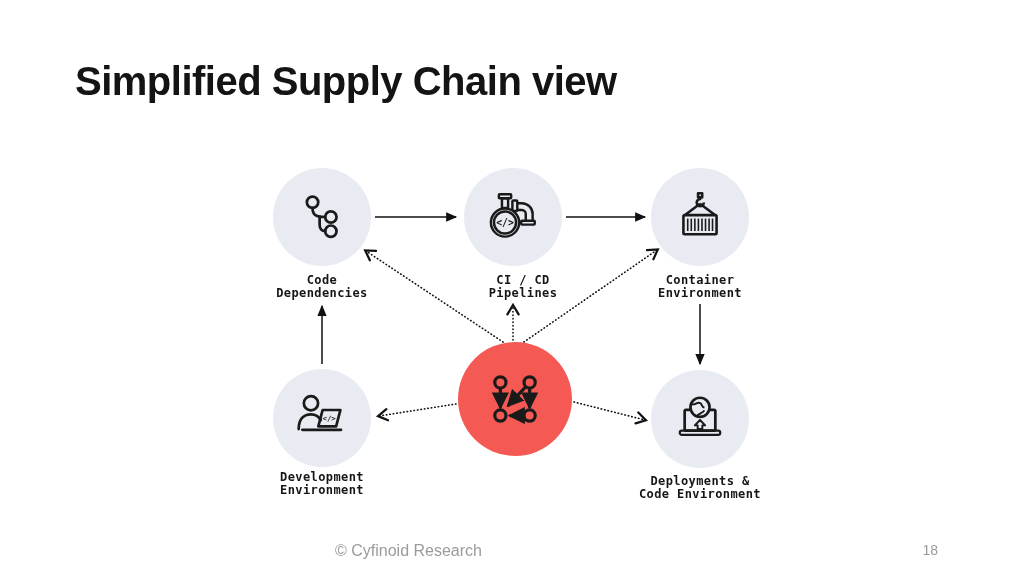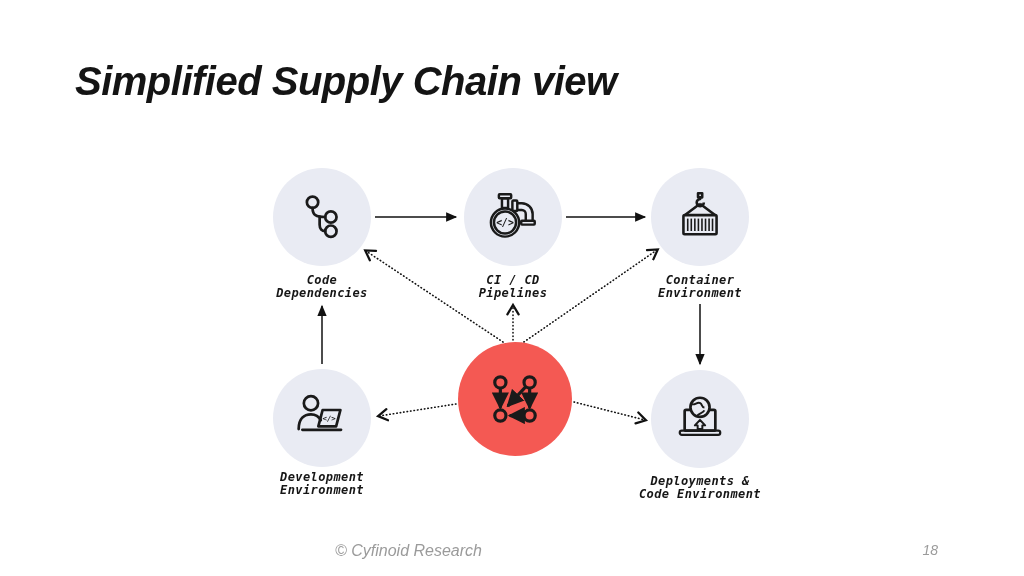--- a/index.html
+++ b/index.html
@@ -1,18 +1,18 @@
 <!DOCTYPE html>
 <html><head>
 <meta charset="utf-8">
 <style>
   html,body { margin:0; padding:0; background:#ffffff; }
   .slide {
     position:relative; width:1024px; height:576px; background:#ffffff;
-    overflow:hidden; font-family:"Liberation Sans", sans-serif;font-style:italic;
+    overflow:hidden; font-family:"Liberation Sans", sans-serif;
   }
   .title {
     position:absolute; left:75px; top:58px; width:860px;
     font-size:40px; line-height:46px; font-weight:600; color:#141414;
     letter-spacing:-0.5px;
   }
   .node {
     position:absolute; border-radius:50%; background:#e9ebf3;
     display:flex; align-items:center; justify-content:center;
   }
@@ -22,21 +22,21 @@
   .n-container { left:651px; top:168px; width:98px;  height:98px; }
   .n-dev       { left:273px; top:369px; width:98px;  height:98px; }
   .n-deps      { left:458px; top:342px; width:114px; height:114px; }
   .n-deploy    { left:651px; top:370px; width:98px;  height:98px; }
   .node-label {
     position:absolute; width:220px; text-align:center;
     font-family:"DejaVu Sans Mono", monospace; font-size:12px; font-weight:700;
     line-height:13px; color:#161616; letter-spacing:0.4px; white-space:pre;
   }
   .l-repos     { left:212px; top:274px; }
-  .l-cicd      { left:403px; top:274px; }
+  .l-cicd      { left:413px; top:274px; }
   .l-container { left:590px; top:274px; }
   .l-dev       { left:212px; top:471px; }
   .l-deps      { left:405px; top:459px; }
   .l-deploy    { left:590px; top:475px; }
   .edges { position:absolute; left:0; top:0; pointer-events:none; }
   .footer-copyright {
     position:absolute; left:0; top:542px; width:817px; text-align:center;
     font-size:16px; color:#9b9b9b;
   }
   .footer-page {

